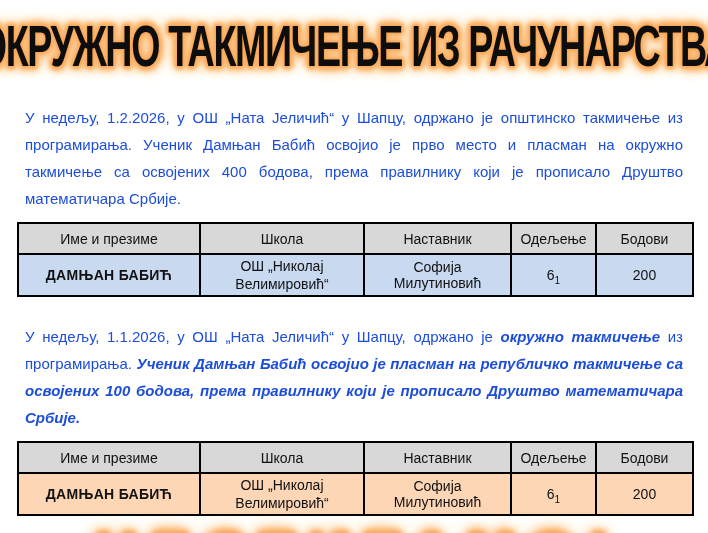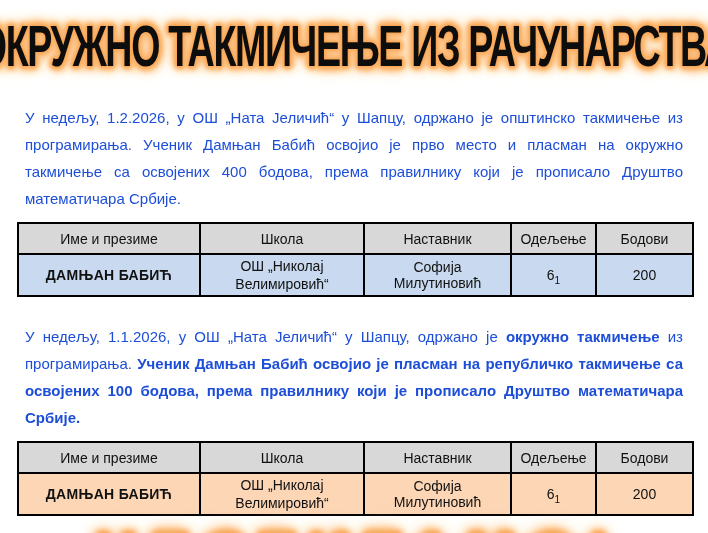--- a/index.html
+++ b/index.html
@@ -54,21 +54,21 @@
   }
 
   
   .para {
     margin: 12px 25px 0 25px;
     font-size: 15px;
     line-height: 27px;
     text-align: justify;
     color: #1d4ed8;
   }
-  .para b { font-weight: 700; }
+  .para b { font-weight: 700; font-style: italic; }
   .para-2 { margin-top: 26px; }
 
   
   table.results {
     border-collapse: collapse;
     table-layout: fixed;
     width: 675px;
     margin: 10px 0 0 17px;
   }
   table.results th,

